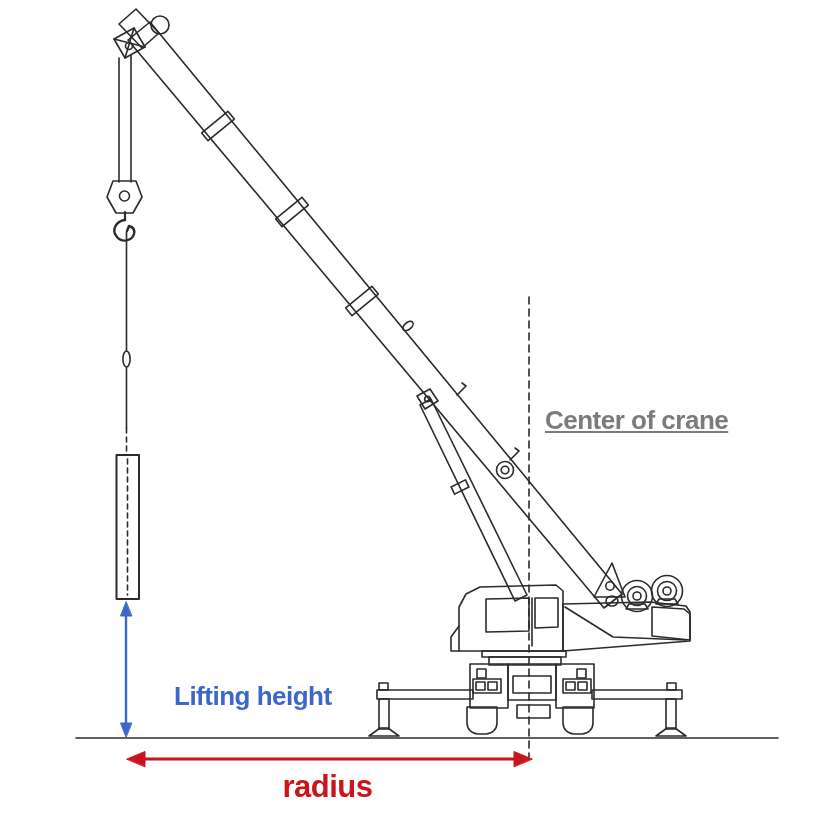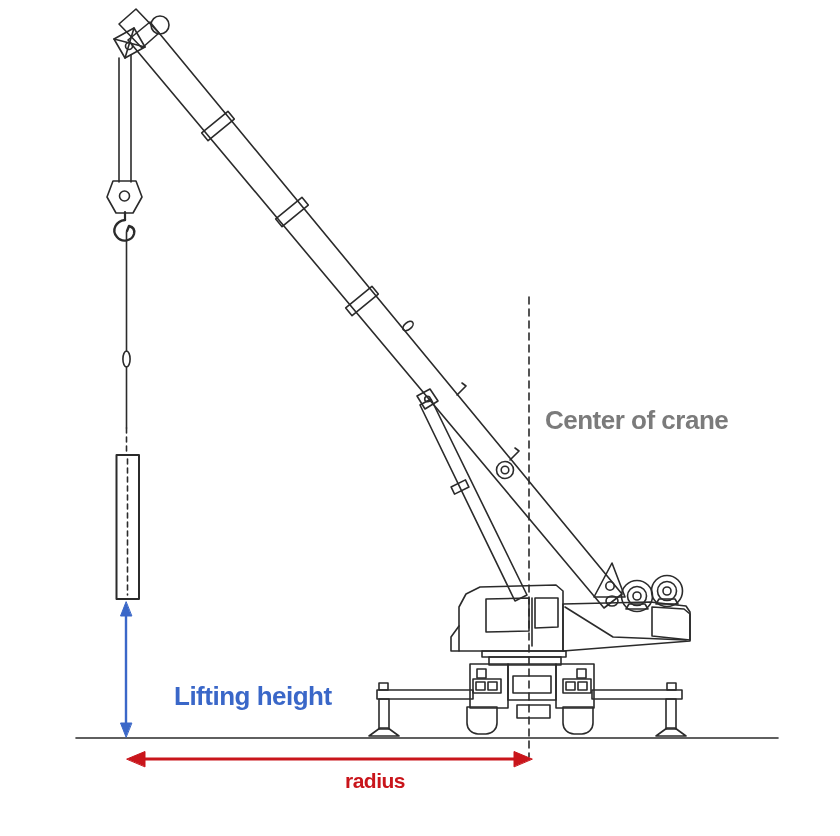--- a/index.html
+++ b/index.html
@@ -23,23 +23,23 @@
   .wh{fill:#ffffff;}
   .dk{fill:#1f1f1f;stroke:#1f1f1f;}
   .dash{stroke-dasharray:5 4;stroke-width:1.4;}
   .center-dash{stroke:#4a4a4a;stroke-width:1.6;stroke-dasharray:7 5;}
   .ground{stroke:var(--ground-gray);stroke-width:2.6;}
   .blue line{stroke:var(--accent-blue);stroke-width:2.4;}
   .blue polygon{fill:var(--accent-blue);stroke:var(--accent-blue);stroke-width:1;}
   .red line{stroke:var(--accent-red);stroke-width:3.2;}
   .red polygon{fill:var(--accent-red);stroke:var(--accent-red);stroke-width:1;}
   .lbl{position:absolute;font-weight:bold;white-space:nowrap;letter-spacing:-0.5px;}
-  .lbl-center{left:545px;top:405px;font-size:26px;color:var(--label-gray);}
+  .lbl-center{left:545px;top:405px;font-size:26px;color:var(--label-gray);text-decoration:underline;}
   .lbl-lift{left:142px;top:681px;font-size:26px;color:var(--accent-blue);margin-left:32px;}
-  .lbl-radius{left:250px;top:769px;width:155px;text-align:right;font-size:21px;color:var(--accent-red);}
+  .lbl-radius{left:250px;top:769px;width:155px;text-align:center;font-size:31px;color:var(--accent-red);}
 </style>
 </head>
 <body>
 
 <div class="stage">
 
   <svg viewBox="0 0 840 836" width="840" height="836">
     <g class="draw">
 
       <g>

